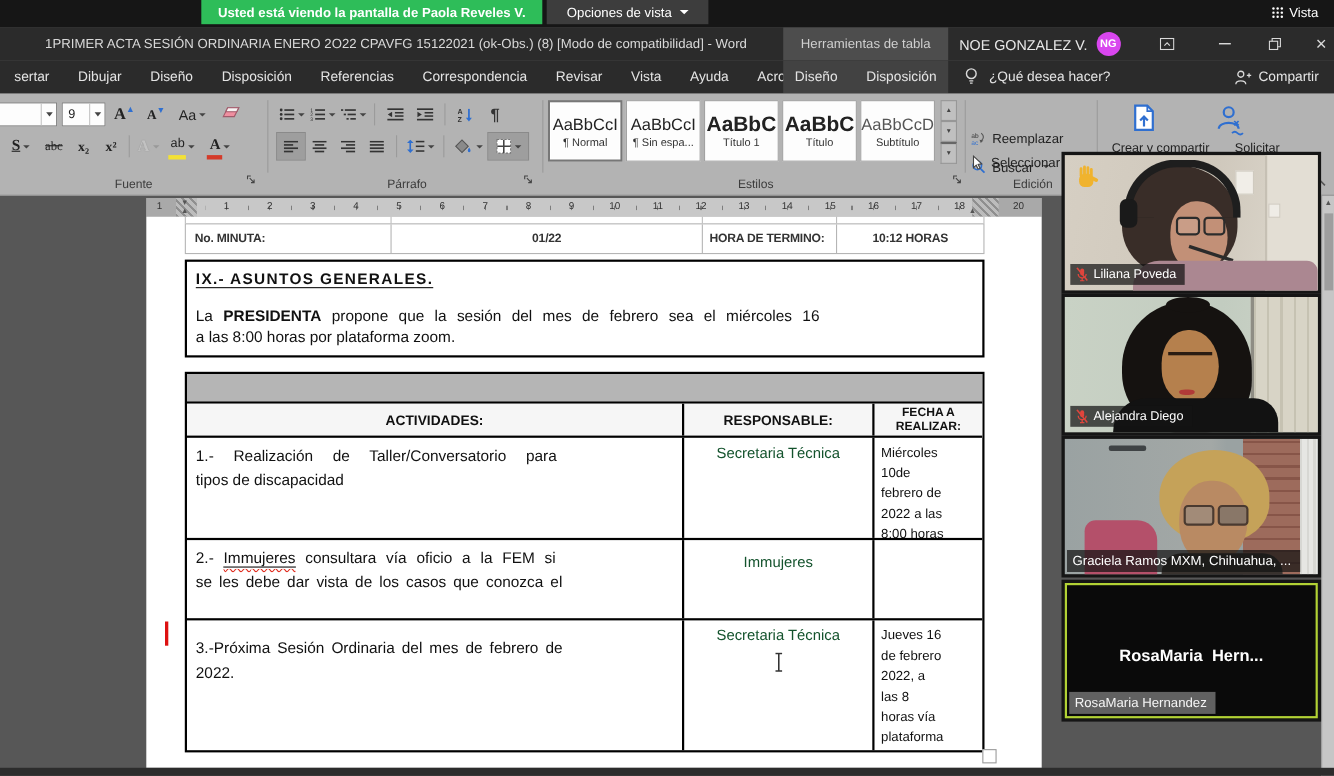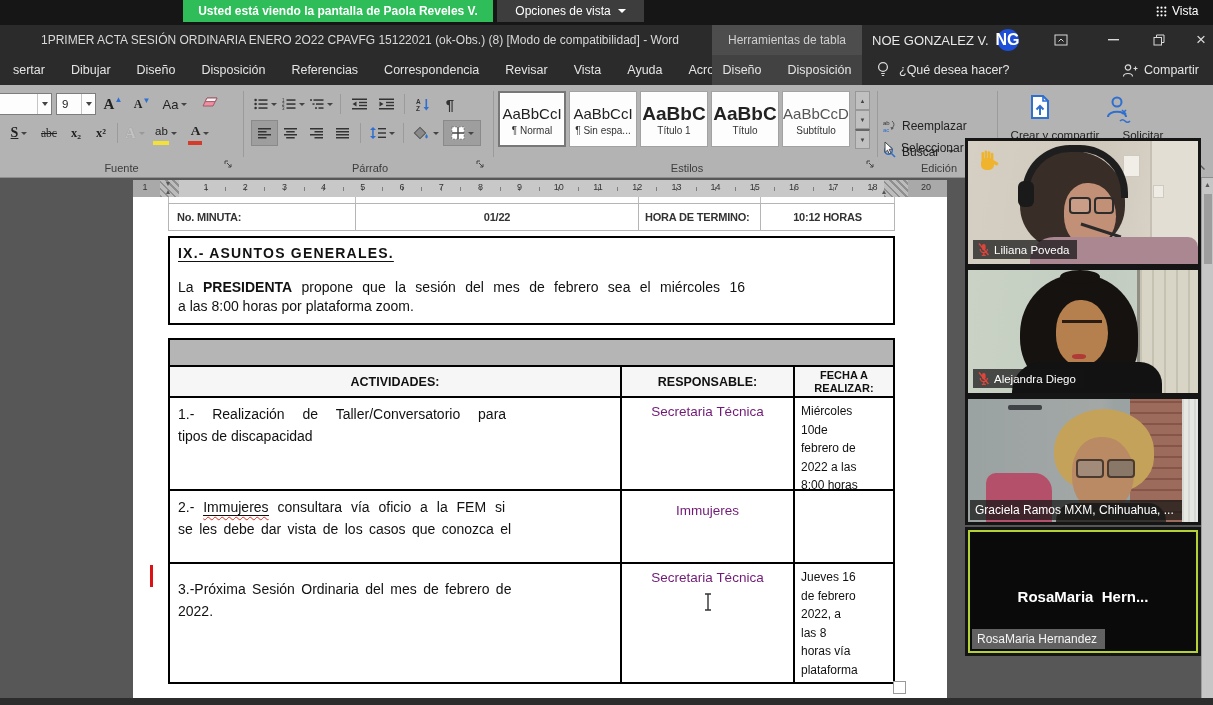--- a/index.html
+++ b/index.html
@@ -16,21 +16,21 @@
   .caret-down{width:0;height:0;border-left:4px solid transparent;border-right:4px solid transparent;border-top:4px solid #fff;display:inline-block;}
   .vista-top{left:1156px;top:4px;display:flex;align-items:center;gap:5px;color:#fff;font-size:12px;}
 
   
   .titlebar{left:0;top:25px;width:1213px;height:30px;background:#2b2b2b;}
   .doc-title{left:40px;top:0;width:640px;height:30px;line-height:30px;text-align:center;
     color:#d9d9d9;font-size:12px;white-space:nowrap;overflow:hidden;}
   .tools-group{left:712px;top:0;width:150px;height:30px;background:#4d4d4d;color:#cfcfcf;
     font-size:12px;display:flex;align-items:center;justify-content:center;}
   .tb-user{left:872px;top:0;height:30px;display:flex;align-items:center;gap:8px;color:#e8e8e8;font-size:13px;}
-  .avatar{width:22px;height:22px;border-radius:50%;background:#1d4ed8;color:#fff;font-size:16px;
+  .avatar{width:22px;height:22px;border-radius:50%;background:#d946ef;color:#fff;font-size:10px;
     display:flex;align-items:center;justify-content:center;font-weight:bold;}
   .winbtn{top:0;height:30px;width:42px;display:flex;align-items:center;justify-content:center;color:#d9d9d9;}
 
   
   .tabsrow{left:0;top:55px;width:1213px;height:30px;background:#2b2b2b;}
   #main-tabs{position:absolute;left:0;top:0;height:30px;display:flex;}
   .rtab{padding:0 13px;line-height:30px;color:#e4e4e4;font-size:12.5px;white-space:nowrap;}
   .ctx-zone{left:712px;top:0;width:150px;height:30px;background:#424242;display:flex;justify-content:center;}
   .tellme{left:876px;top:0;height:30px;display:flex;align-items:center;gap:9px;color:#e4e4e4;font-size:12.5px;}
   .share-btn{left:1122px;top:0;height:30px;display:flex;align-items:center;gap:6px;color:#e4e4e4;font-size:12.5px;}
@@ -91,21 +91,21 @@
   .trow{display:flex;border-bottom:2px solid #000;box-sizing:border-box;}
   .trow:last-child{border-bottom:none;}
   .tc{border-right:2px solid #000;box-sizing:border-box;overflow:hidden;}
   .tc:last-child{border-right:none;}
   .c1{width:452px;} .c2{width:173px;} .c3{flex:1;}
   .hdr{height:31px;background:#f6f6f6;}
   .hdr .tc{display:flex;align-items:center;justify-content:center;font-weight:bold;font-size:12.5px;color:#111;text-align:center;}
   .hdr .c3{font-size:11px;line-height:13px;white-space:pre-line;}
   .bodycell{padding:5px 8px;font-size:14px;line-height:22px;color:#111;}
   .ws14{word-spacing:14px;} .ws5{word-spacing:5px;} .ws3{word-spacing:2.5px;}
-  .respcell{text-align:center;padding-top:6px;font-size:13.5px;color:#701a75;}
+  .respcell{text-align:center;padding-top:6px;font-size:13.5px;color:#14532d;}
   .datecell{padding:4px 6px;font-size:12px;line-height:18.5px;white-space:pre-line;color:#111;}
   .uline{border-bottom:1.5px solid #111;}
   .squig{text-decoration:underline wavy #e02b1d 1px;text-underline-offset:4px;}
   .changebar{position:absolute;left:17px;top:368px;width:3px;height:22px;background:#d11;}
   .resize-handle{position:absolute;left:760px;top:484px;width:13px;height:13px;background:#fff;border:1.5px solid #9a9a9a;box-sizing:border-box;}
   .ibeam{display:inline-block;margin-top:8px;}
 
   
   .scrollbar{left:1201px;top:178px;width:12px;height:527px;background:#c6c6c6;border-left:1px solid #9c9c9c;box-sizing:border-box;}
   .sb-up{position:absolute;top:3px;left:0;width:100%;text-align:center;font-size:7px;color:#555;}

